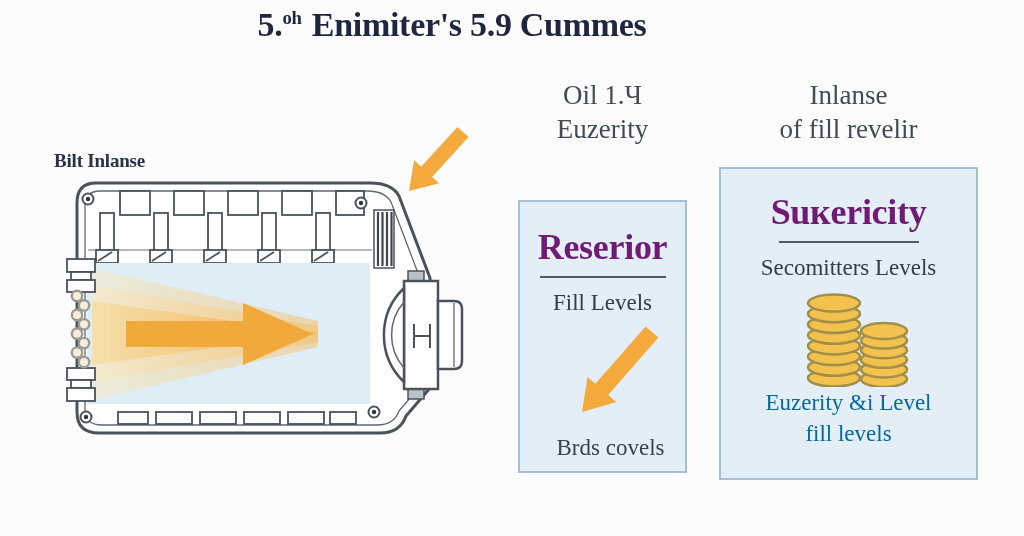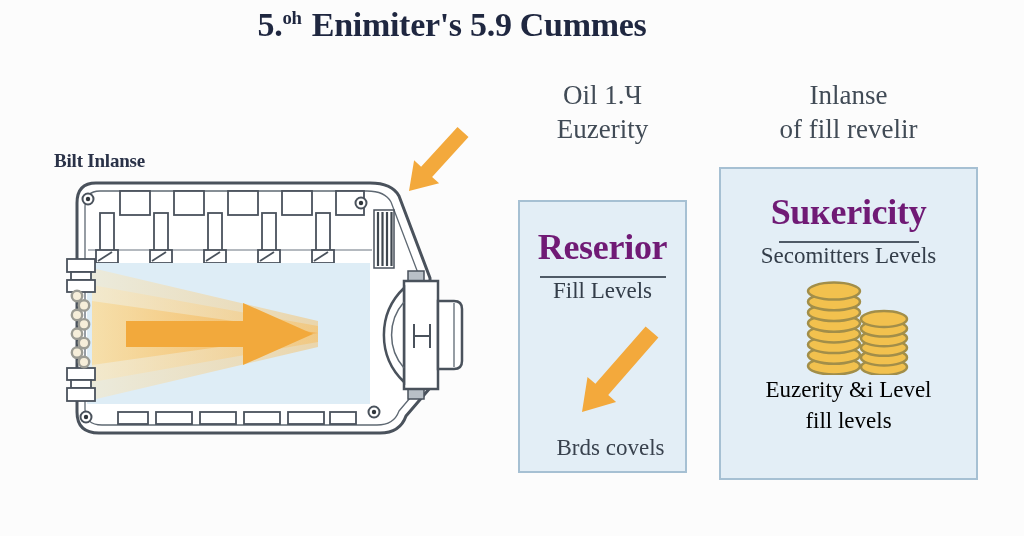--- a/index.html
+++ b/index.html
@@ -30,30 +30,30 @@
     position:absolute;background:#E3EEF6;border:2px solid #A6C0D3;
     text-align:center;box-sizing:border-box;
   }
   .panel.reservoir{left:518px;top:200px;width:169px;height:273px;}
   .panel.sufficiency{left:719px;top:167px;width:259px;height:313px;}
   .panel-heading{margin-top:22px;font-size:36px;font-weight:700;color:#701a75;letter-spacing:-0.3px;}
   .panel.reservoir .panel-heading{margin-top:24px;}
   .panel-divider{height:2px;background:#4F5A66;border:0;margin:8px auto 0;}
   .panel.reservoir .panel-divider{width:126px;}
   .panel.sufficiency .panel-divider{width:140px;}
-  .panel-sub{font-size:23px;color:#333D49;}
+  .panel-sub{margin-top:12px;font-size:23px;color:#333D49;}
   .panel-arrow-svg{position:absolute;left:44px;top:122px;}
   .panel-caption{
     position:absolute;left:16px;right:0;bottom:10px;
     font-size:23px;color:#39424E;
   }
   .coins-svg{display:block;margin:10px auto 0;}
   .caption-2line{
-    position:absolute;left:0;right:0;top:205px;
-    font-size:23px;line-height:31px;color:#000000;
+    position:absolute;left:0;right:0;top:218px;
+    font-size:23px;line-height:31px;color:#0369a1;
   }
   .caption-2line span{display:block;}
   .coin{fill:#F2C14E;stroke:#A28E49;stroke-width:2.5;}
 </style>
 </head>
 <body>
 
 <div class="screen">
 
   <div class="title"><span>5.</span><sup>oh</sup><span> Enimiter's 5.9 Cummes</span></div>

